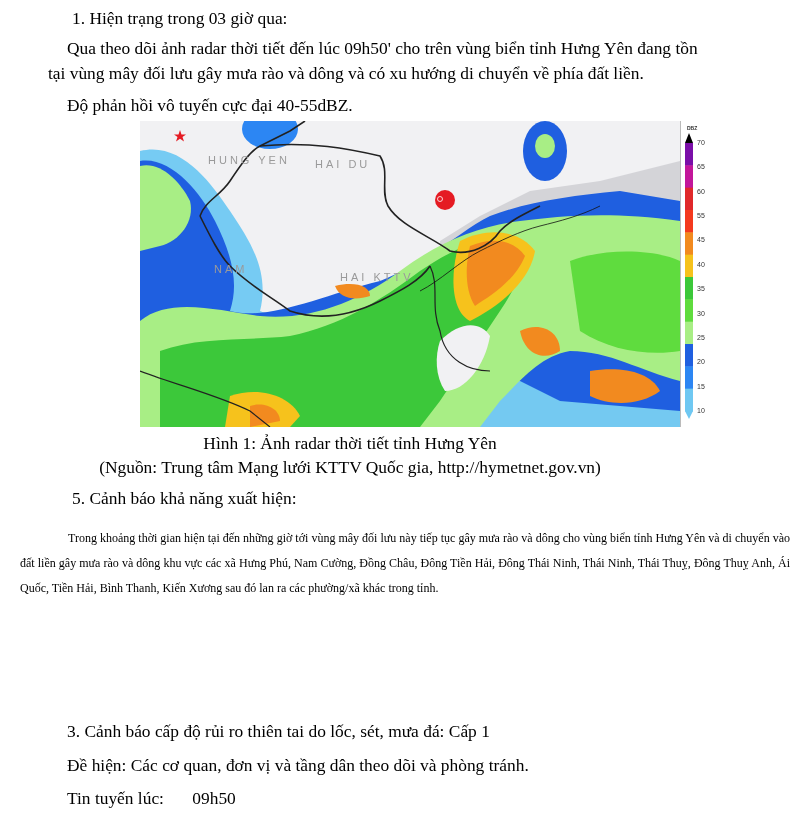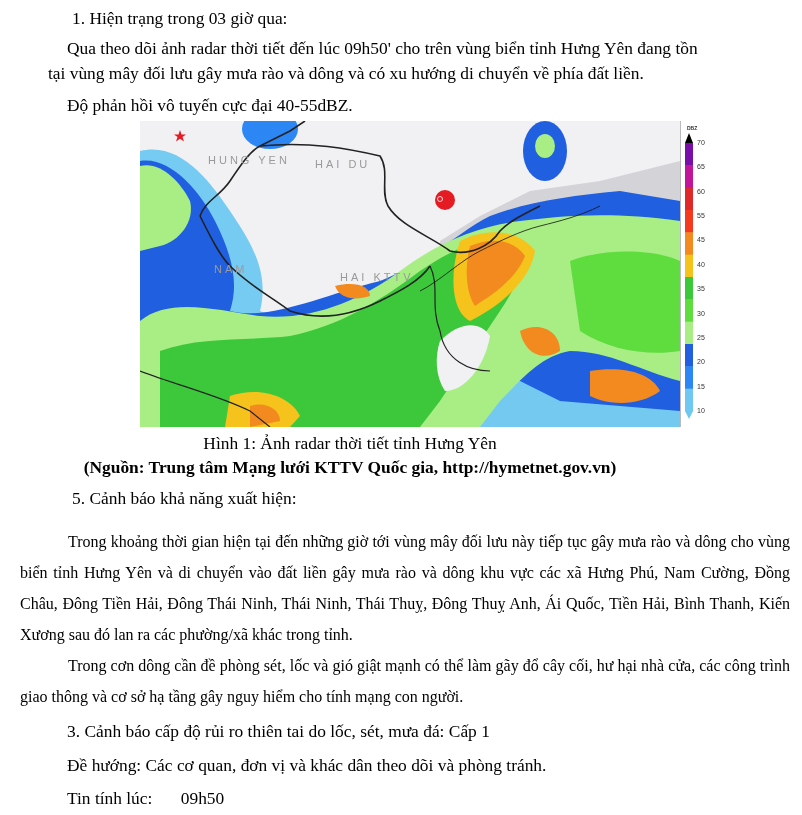--- a/index.html
+++ b/index.html
@@ -1,20 +1,20 @@
 <!DOCTYPE html>
 <html><head>
 <meta charset="utf-8">
 <style>
   html, body { margin: 0; padding: 0; background: #ffffff; }
   body { width: 802px; height: 815px; position: relative; overflow: hidden;
          font-family: "Liberation Serif", "DejaVu Serif", serif; color: #000; }
   .line { position: absolute; font-size: 17.4px; white-space: nowrap; line-height: 20px; }
   .bold { font-weight: normal; }
-  .justify { position: absolute; left: 20px; width: 770px; font-size: 16px; line-height: 31px; text-align: justify; }
+  .justify { position: absolute; left: 20px; width: 770px; font-size: 12px; line-height: 25px; text-align: justify; }
   .justify p { margin: 0; }
   .indent { text-indent: 48px; }
 
   #radar { position: absolute; left: 140px; top: 121px; width: 569px; height: 306px; overflow: hidden; background: #f1f1f3; }
   #radar svg { position: absolute; left: 0; top: 0; }
   .scalebar { position: absolute; left: 540px; top: 0; width: 29px; height: 306px; background: #ffffff; border-left: 1px solid #bbb; }
   .scale-unit { position: absolute; top: 4px; left: 6px; font-family: "Liberation Sans", sans-serif; font-size: 5px; font-weight: bold; color: #333; }
   .scale-tick { position: absolute; left: 16px; font-family: "Liberation Sans", sans-serif; font-size: 7px; color: #333; }
   .map-label { position: absolute; font-family: "Liberation Sans", sans-serif; font-size: 11px; letter-spacing: 3px; color: #9a9a9a; }
 
@@ -105,28 +105,27 @@
         <span class="scale-tick" style="top: 188.545px;">30</span>
         <span class="scale-tick" style="top: 212.909px;">25</span>
         <span class="scale-tick" style="top: 237.273px;">20</span>
         <span class="scale-tick" style="top: 261.636px;">15</span>
         <span class="scale-tick" style="top: 286px;">10</span>
       </div>
   </div>
 </div>
 
 <div class="caption" style="top:433px;">Hình 1: Ảnh radar thời tiết tỉnh Hưng Yên</div>
-<div class="caption" style="top:457px;font-weight:bold;">(Nguồn: Trung tâm Mạng lưới KTTV Quốc gia, http://hymetnet.gov.vn)</div>
+<div class="caption" style="top:457px;">(Nguồn: Trung tâm Mạng lưới KTTV Quốc gia, http://hymetnet.gov.vn)</div>
 
 <div class="line bold" style="left:72px; top:488px;">5. Cảnh báo khả năng xuất hiện:</div>
 <div class="justify" style="top:526px;">
   <p class="indent">Trong khoảng thời gian hiện tại đến những giờ tới vùng mây đối lưu này tiếp tục gây mưa rào và dông cho vùng biển tỉnh Hưng Yên và di chuyển vào đất liền gây mưa rào và dông khu vực các xã Hưng Phú, Nam Cường, Đồng Châu, Đông Tiền Hải, Đông Thái Ninh, Thái Ninh, Thái Thuỵ, Đông Thuỵ Anh, Ái Quốc, Tiền Hải,  Bình Thanh, Kiến Xương  sau đó lan ra các phường/xã khác trong tỉnh.</p>
-  <p class="indent">Trong cơn dông cần đề phòng sét, lốc và gió giật mạnh có thể làm gãy đổ cây cối, hư hại nhà cửa, các công trình giao thông và cơ sở hạ tầng gây nguy hiểm cho tính mạng con người.</p>
 </div>
 
 <div class="line bold" style="left:67px; top:721px;">3. Cảnh báo cấp độ rủi ro thiên tai do lốc, sét, mưa đá: Cấp 1</div>
 <div class="line" style="left:67px; top:755px;">
-  <span class="bold">Đề hướng:</span><span> Các cơ quan, đơn vị và khác dân theo dõi và phòng tránh.</span>
+  <span class="bold">Đề hiện:</span><span> Các cơ quan, đơn vị và tầng dân theo dõi và phòng tránh.</span>
 </div>
 <div class="line bold" style="left:67px; top:788px;">
-  <span>Tin tính lúc:</span>
+  <span>Tin tuyến lúc:</span>
   <span style="margin-left:24px;">09h50</span>
 </div>
 
 </body></html>

